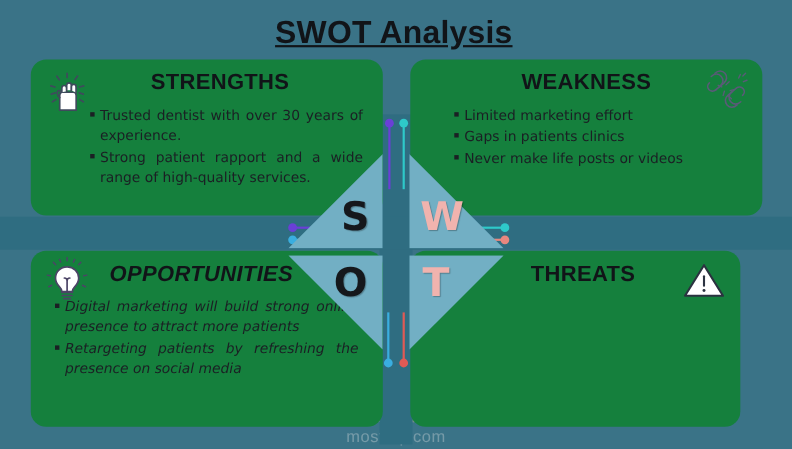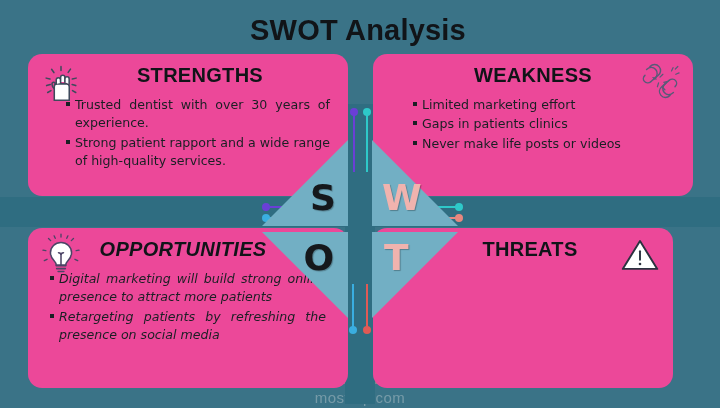--- a/index.html
+++ b/index.html
@@ -30,20 +30,21 @@
     position: absolute;
     top: 14px;
     left: 0;
     width: 716px;
     text-align: center;
     font-size: 29px;
     font-weight: bold;
     color: #111418;
     letter-spacing: 0.2px;
     z-index: 30;
+    text-decoration: underline;
   }
 
   
   .watermark {
     position: absolute;
     left: 0;
     bottom: 2px;
     width: 720px;
     text-align: center;
     z-index: 5;
@@ -91,21 +92,21 @@
   }
   .deco-dot {
     position: absolute;
     border-radius: 50%;
     z-index: 10;
   }
 
   
   .card {
     position: absolute;
-    background: #ec4899;
+    background: #15803d;
     border-radius: 14px;
     z-index: 12;
     overflow: hidden;
   }
   .card-s { left: 28px;  top: 54px;  width: 320px; height: 142px; }
   .card-w { left: 373px; top: 54px;  width: 320px; height: 142px; }
   .card-o { left: 28px;  top: 228px; width: 320px; height: 160px; font-style: italic; }
   .card-t { left: 373px; top: 228px; width: 300px; height: 160px; }
 
   .card-head {
@@ -159,21 +160,21 @@
     width: 4px;
     height: 4px;
     background: #1b1f24;
   }
   .card-w .bullets li,
   .card-s .bullets li { text-align: justify; }
   .card-w .bullets { padding-left: 40px; }
   .card-w .bullets li { text-align: left; }
   .card-t .bullets { padding-left: 46px; padding-right: 16px; }
   .card-o .bullets { padding-left: 22px; padding-right: 22px; }
-  .card-s .bullets { padding-left: 38px; padding-right: 18px; }
+  .card-s .bullets { padding-left: 54px; padding-right: 18px; }
 
   
   .tri-wrap {
     position: absolute;
     z-index: 20;
     width: 86px;
     height: 86px;
   }
   .tri-shape {
     position: absolute;

